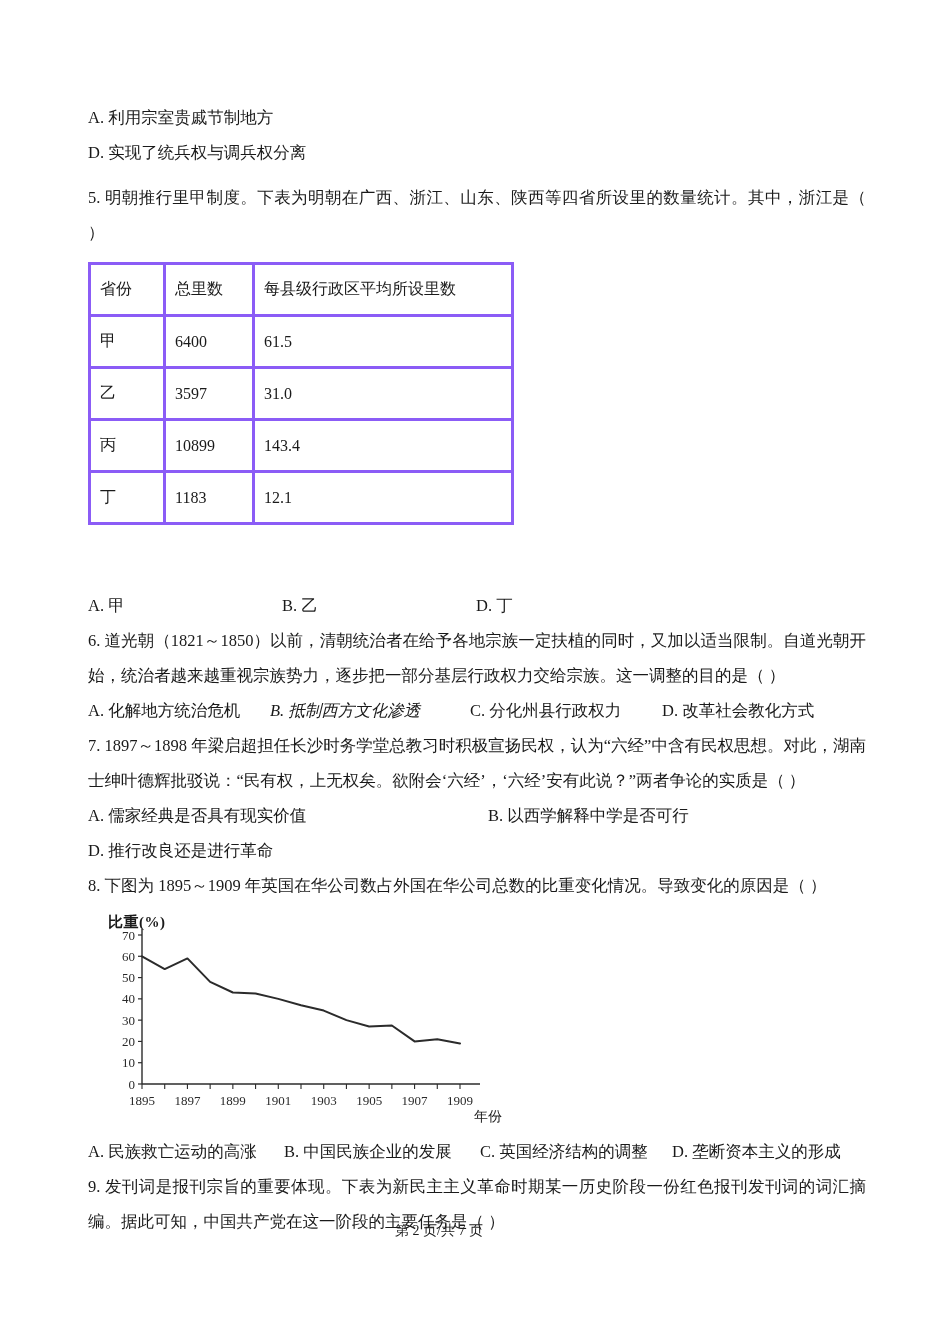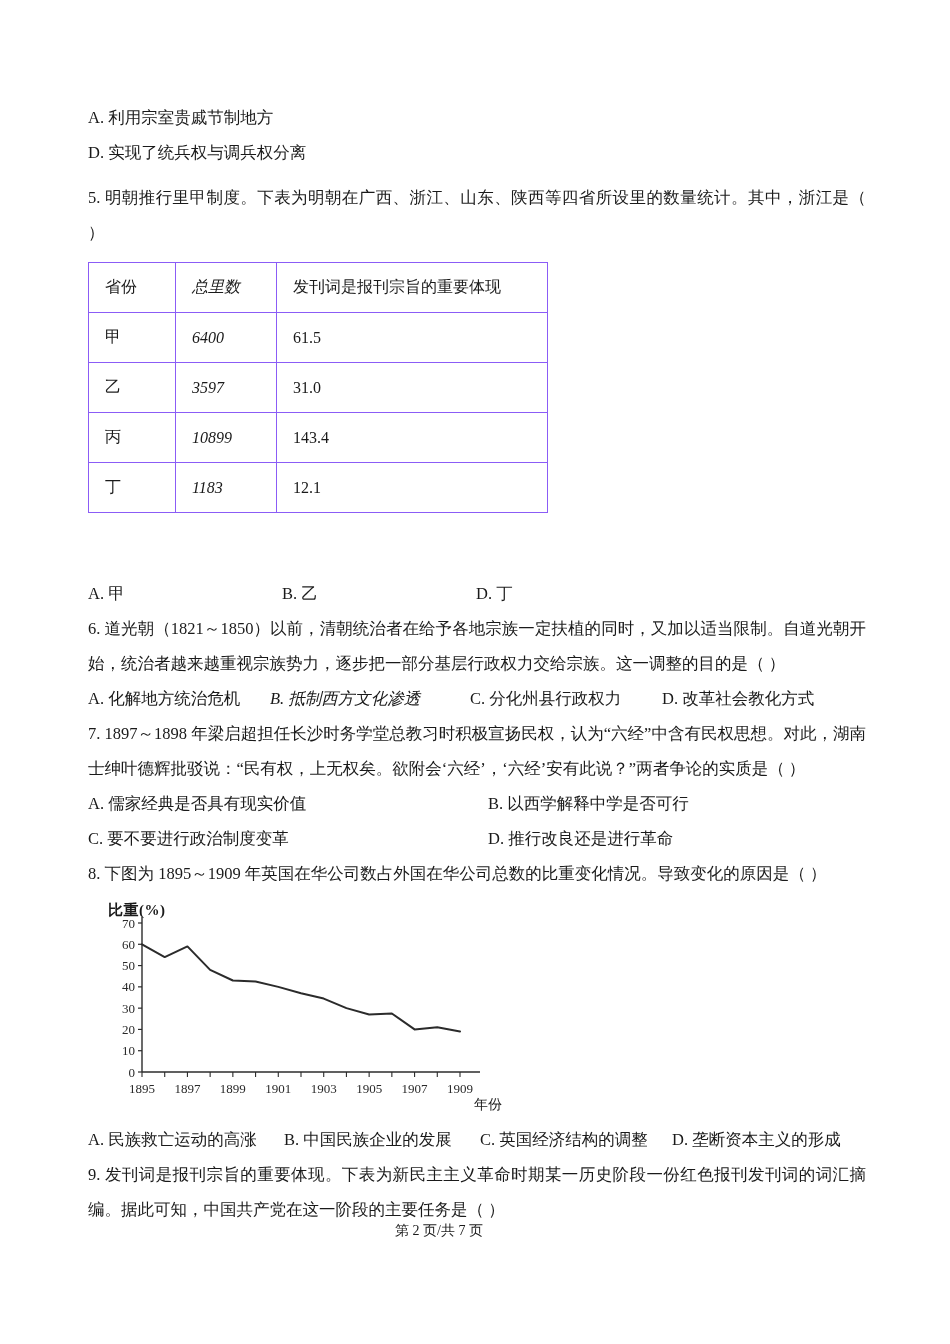--- a/index.html
+++ b/index.html
@@ -68,31 +68,31 @@
 
   
   .li-table {
     border-collapse: collapse;
     margin-top: 12px;
     margin-bottom: 8px;
     table-layout: fixed;
     width: 360px;
   }
   .li-table td, .li-table th {
-    border: 1px solid #8b5cf6;
+    border: 3px solid #8b5cf6;
     font-size: 16px;
     font-weight: normal;
     text-align: left;
     vertical-align: middle;
-    padding: 0 16px;
+    padding: 0 9px;
     height: 49px;
     font-family: "Liberation Serif", "DejaVu Serif", serif;
   }
   .li-table .c-prov { width: 54px; text-align: left; }
-  .li-table .c-total { width: 68px; text-align: left; font-style: italic; }
+  .li-table .c-total { width: 68px; text-align: left; }
   .li-table .c-avg  { width: 238px; text-align: left; }
 
   
   .chart-wrap {
     position: relative;
     width: 400px;
     height: 215px;
     margin-top: 10px;
     margin-left: 8px;
     margin-bottom: 6px;
@@ -153,21 +153,21 @@
 
     <div class="spacer-sm"></div>
 
     <div class="stem">5. 明朝推行里甲制度。下表为明朝在广西、浙江、山东、陕西等四省所设里的数量统计。其中，浙江是（    ）</div>
 
     <table class="li-table">
       <thead>
         <tr>
           <th class="c-prov">省份</th>
           <th class="c-total">总里数</th>
-          <th class="c-avg">发刊词是报刊宗旨的重要体现</th>
+          <th class="c-avg">每县级行政区平均所设里数</th>
         </tr>
       </thead>
       <tbody>
         <tr>
           <td class="c-prov">甲</td>
           <td class="c-total">6400</td>
           <td class="c-avg">61.5</td>
         </tr>
         <tr>
           <td class="c-prov">乙</td>
@@ -202,21 +202,20 @@
       <div class="cell cell-2">C. 分化州县行政权力</div>
       <div class="cell cell-3">D. 改革社会教化方式</div>
     </div>
 
     <div class="stem">7. 1897～1898 年梁启超担任长沙时务学堂总教习时积极宣扬民权，认为“六经”中含有民权思想。对此，湖南士绅叶德辉批驳说：“民有权，上无权矣。欲附会‘六经’，‘六经’安有此说？”两者争论的实质是（    ）</div>
     <div class="opt-2col">
       <div class="col-a">A. 儒家经典是否具有现实价值</div>
       <div class="col-b">B. 以西学解释中学是否可行</div>
     </div>
     <div class="opt-2col">
-      <div class="col-a">C. 要不要进行政治制度变革</div>
       <div class="col-b">D. 推行改良还是进行革命</div>
     </div>
 
     <div class="stem">8. 下图为 1895～1909 年英国在华公司数占外国在华公司总数的比重变化情况。导致变化的原因是（    ）</div>
 
     <div class="chart-wrap">
       <div class="axis-title-y">比重(%)</div>
       <svg id="line-chart" width="400" height="215" viewBox="0 0 400 215">
           <line x1="46" y1="16" x2="46" y2="171" stroke="#2b2b2b" stroke-width="1.4"></line>
           <line x1="46" y1="171" x2="384" y2="171" stroke="#2b2b2b" stroke-width="1.4"></line>

